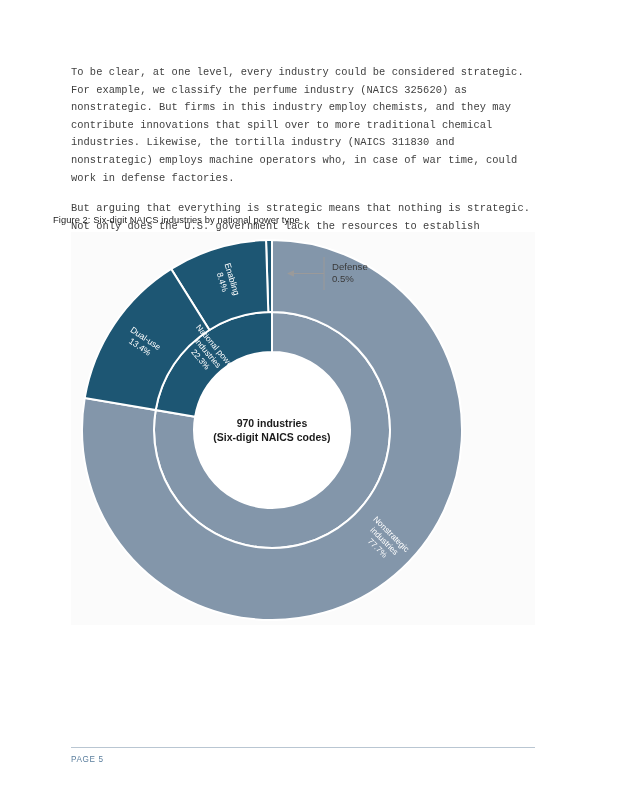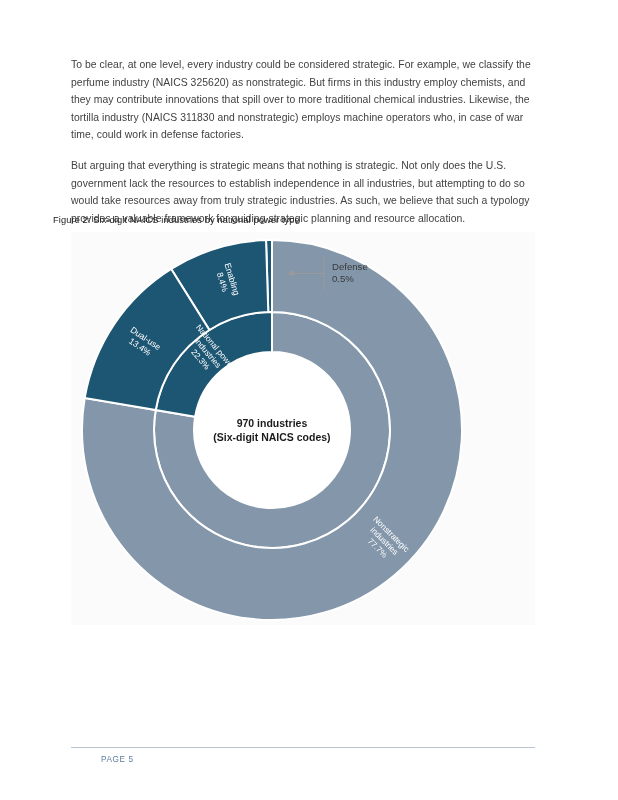--- a/index.html
+++ b/index.html
@@ -13,21 +13,21 @@
     position:relative;
   }
   .page{
     position:absolute;inset:0;
     width:618px;height:800px;
   }
 
   
   .content{
     position:absolute;
-    left:71px; top:56px; width:464px;
+    left:71px; top:64px; width:464px;font-family:Liberation Mono, monospace;
   }
   .para{
     font-size:10.4px;
     line-height:17.6px;
     color:#414141;
     margin:0 0 13px 0;
     text-align:left;
     letter-spacing:0.005em;
   }
 
@@ -60,21 +60,21 @@
     left:71px; top:755px;
     width:464px;
     display:flex;
     justify-content:space-between;
     align-items:baseline;
     font-size:8.2px;
     letter-spacing:0.075em;
     color:#5c7f9e;
   }
   .footer-left{white-space:pre;}
-  .footer-right{white-space:nowrap;margin-left:30px;}
+  .footer-right{white-space:nowrap;}
 </style>
 </head>
 <body>
 
 <div class="page">
 
   <div class="content">
     <p class="para">To be clear, at one level, every industry could be considered strategic. For example, we classify the perfume industry (NAICS 325620) as nonstrategic. But firms in this industry employ chemists, and they may contribute innovations that spill over to more traditional chemical industries. Likewise, the tortilla industry (NAICS 311830 and nonstrategic) employs machine operators who, in case of war time, could work in defense factories.</p>
     <p class="para">But arguing that everything is strategic means that nothing is strategic. Not only does the U.S. government lack the resources to establish independence in all industries, but attempting to do so would take resources away from truly strategic industries. As such, we believe that such a typology provides a valuable framework for guiding strategic planning and resource allocation.</p>
   </div>

